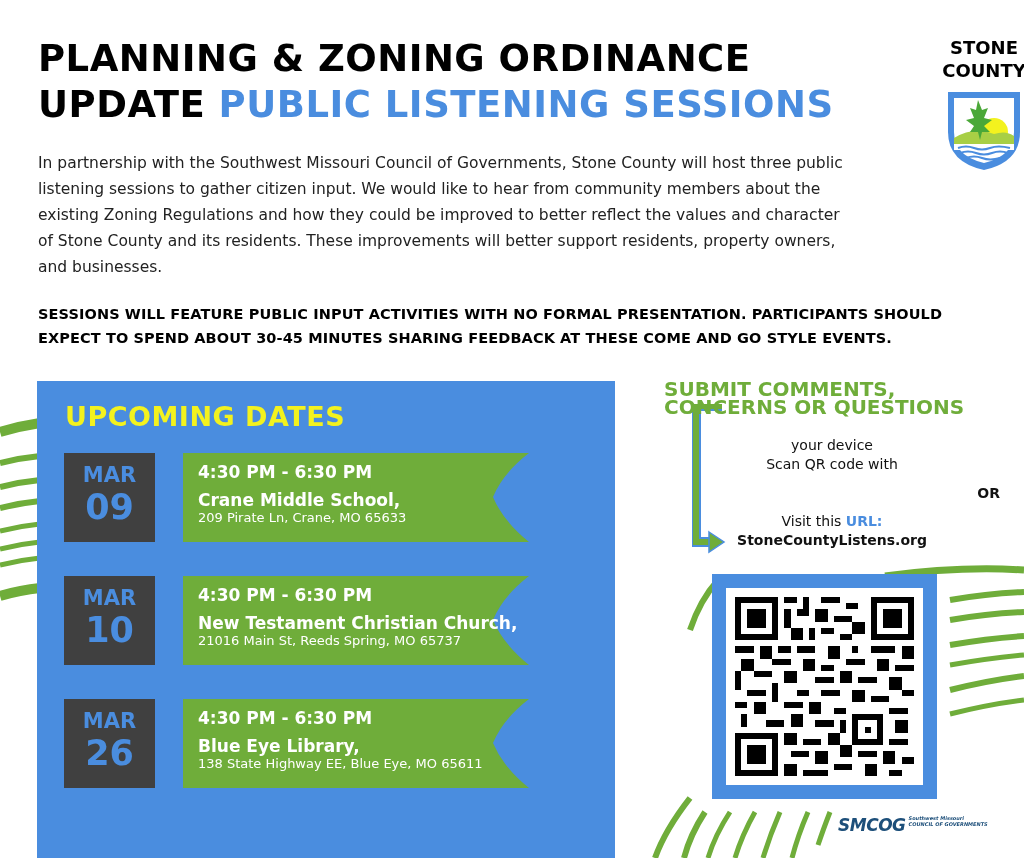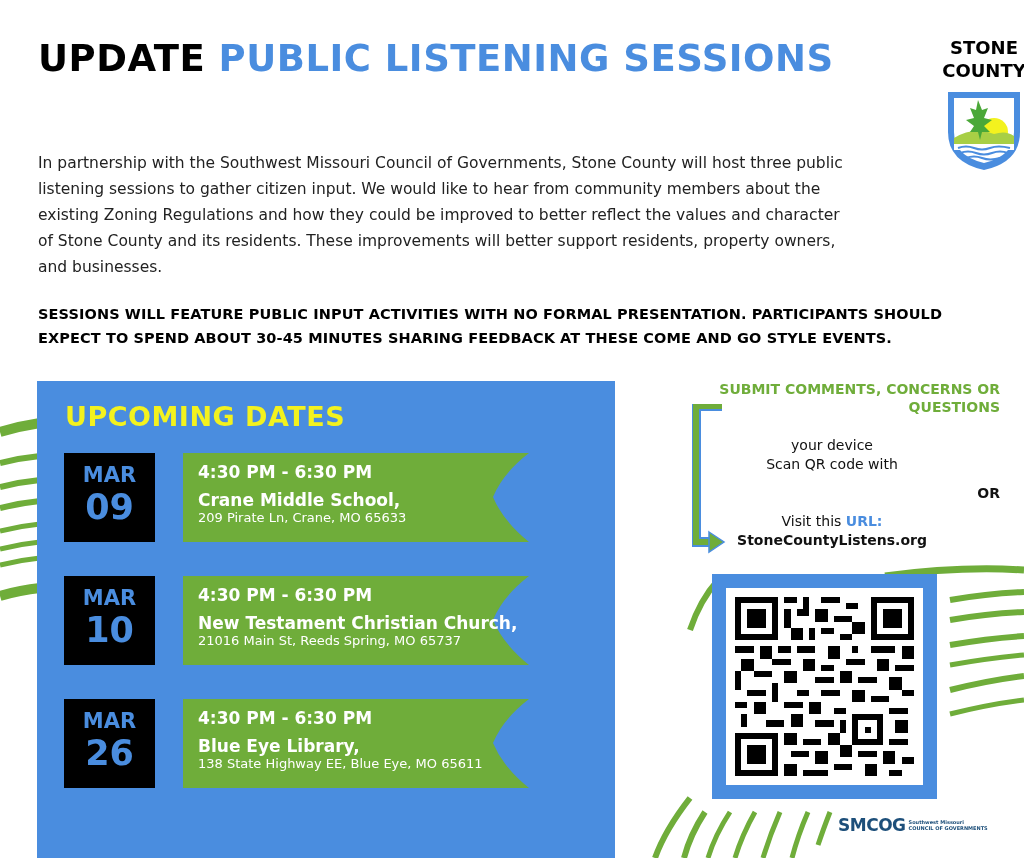--- a/index.html
+++ b/index.html
@@ -16,43 +16,43 @@
 
   .intro { position: absolute; left: 38px; top: 150px; width: 820px; font-family: "DejaVu Sans", sans-serif; font-size: 15.5px; line-height: 26px; color: #222; }
   .notice { position: absolute; left: 38px; top: 302px; width: 950px; font-family: "DejaVu Sans", sans-serif; font-weight: bold; font-size: 14.5px; line-height: 24px; color: #000; letter-spacing: 0.1px; }
 
   .stripes { position: absolute; left: 0; top: 0; width: 1024px; height: 858px; pointer-events: none; }
 
   .dates-panel { position: absolute; left: 37px; top: 381px; width: 578px; height: 482px; background: #4a8ddf; }
   .dates-title { position: absolute; left: 28px; top: 20px; font-family: "DejaVu Sans", sans-serif; font-weight: bold; font-size: 27px; color: #f3f21e; letter-spacing: 0.5px; }
 
   .date-row { position: absolute; left: 0; width: 578px; height: 90px; }
-  .date-box { position: absolute; left: 27px; top: 0; width: 91px; height: 89px; background: #000000; text-align: center; color: #4a8ddf; font-family: "DejaVu Sans", sans-serif; font-weight: bold; }
+  .date-box { position: absolute; left: 27px; top: 0; width: 91px; height: 89px; background: #404040; text-align: center; color: #4a8ddf; font-family: "DejaVu Sans", sans-serif; font-weight: bold; }
   .date-month { display: block; font-size: 21px; line-height: 24px; margin-top: 10px; }
   .date-day { display: block; font-size: 35px; line-height: 40px; }
   .ribbon { position: absolute; left: 146px; top: 0; width: 346px; height: 89px; }
   .ribbon svg { position: absolute; left: 0; top: 0; }
   .ribbon .txt { position: absolute; left: 15px; top: 8px; color: #fff; font-family: "DejaVu Sans", sans-serif; }
   .ribbon .time { display: block; font-weight: bold; font-size: 17px; line-height: 22px; margin-bottom: 9px; }
   .ribbon .venue { display: block; font-weight: bold; font-size: 17px; line-height: 17px; }
   .ribbon .addr { display: block; font-size: 13px; line-height: 17px; }
 
   .submit { position: absolute; left: 664px; top: 380px; width: 336px; }
-  .submit-title { text-align: right; font-family: "DejaVu Sans", sans-serif; font-weight: bold; font-size: 14px; line-height: 18px; color: #6fad3a; }
+  .submit-title { text-align: left; font-family: "DejaVu Sans", sans-serif; font-weight: bold; font-size: 20px; line-height: 18px; color: #6fad3a; }
   .submit-body { position: absolute; left: 0; top: 56px; width: 336px; text-align: center; font-family: "DejaVu Sans", sans-serif; font-size: 14px; line-height: 19px; color: #111; }
   .submit-body .or { display: block; font-weight: bold; margin: 10px 0 9px; text-align: right; }
   .submit-body .url-label { color: #4a8ddf; font-weight: bold; }
   .submit-body .url { display: block; font-weight: bold; }
   .bracket { position: absolute; left: 692px; top: 404px; }
 
   .qr-frame { position: absolute; left: 712px; top: 574px; width: 225px; height: 225px; background: #4a8ddf; }
   .qr-inner { position: absolute; left: 14px; top: 14px; width: 197px; height: 197px; background: #fff; }
   .qr-inner svg { position: absolute; left: 9px; top: 9px; }
 
-  .smcog { position: absolute; left: 838px; top: 815px; display: flex; align-items: center; }
+  .smcog { position: absolute; left: 838px; top: 815px; display: flex; align-items: flex-start; font-style: italic; }
   .smcog-mark { font-family: "DejaVu Sans", sans-serif; font-weight: bold; font-size: 17px; color: #1d4f7a; letter-spacing: -0.5px; }
   .smcog-sub { margin-left: 3px; font-family: "DejaVu Sans", sans-serif; font-size: 5px; line-height: 6px; color: #1d4f7a; font-weight: bold; }
   .smcog-sub span { display: block; }
 </style>
 </head>
 <body>
 
 <svg class="stripes" width="1024" height="858" viewBox="0 0 1024 858">
   <g fill="none" stroke="#6fad3a" stroke-linecap="butt">
     <path d="M0 432 Q20 426 40 423" stroke-width="10"></path>
@@ -86,20 +86,21 @@
     <path d="M730 812 Q715 835 708 858" stroke-width="5"></path>
     <path d="M755 812 Q742 835 735 858" stroke-width="5"></path>
     <path d="M780 812 Q770 835 763 858" stroke-width="5"></path>
     <path d="M808 812 Q798 835 792 858" stroke-width="5"></path>
     <path d="M830 812 Q823 830 818 845" stroke-width="5"></path>
     <path d="M718 580 Q700 600 690 630" stroke-width="6"></path>
   </g>
 </svg>
 
 <div class="title">
+  <span class="l1">PLANNING &amp; ZONING ORDINANCE</span>
   <span class="l2"><span>UPDATE </span><span class="blue">PUBLIC LISTENING SESSIONS</span></span>
 </div>
 
 <div class="logo">
   <span class="logo-text">STONE</span>
   <span class="logo-text">COUNTY</span>
   <svg width="80" height="82" viewBox="0 0 80 82">
     <path d="M4 2 H76 V42 Q76 72 40 80 Q4 72 4 42 Z" fill="#4a8ddf"></path>
     <path d="M10 8 H70 V42 Q70 66 40 73 Q10 66 10 42 Z" fill="#fff"></path>
     <circle cx="50" cy="42" r="14" fill="#f3f21e"></circle>

